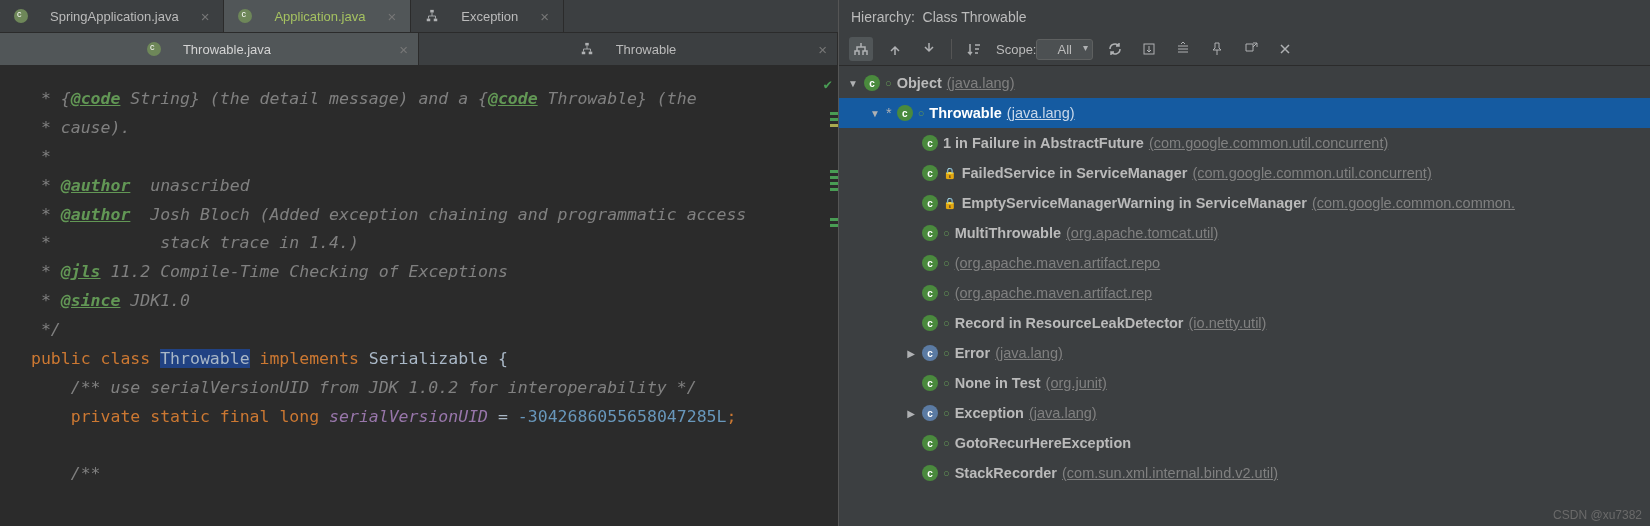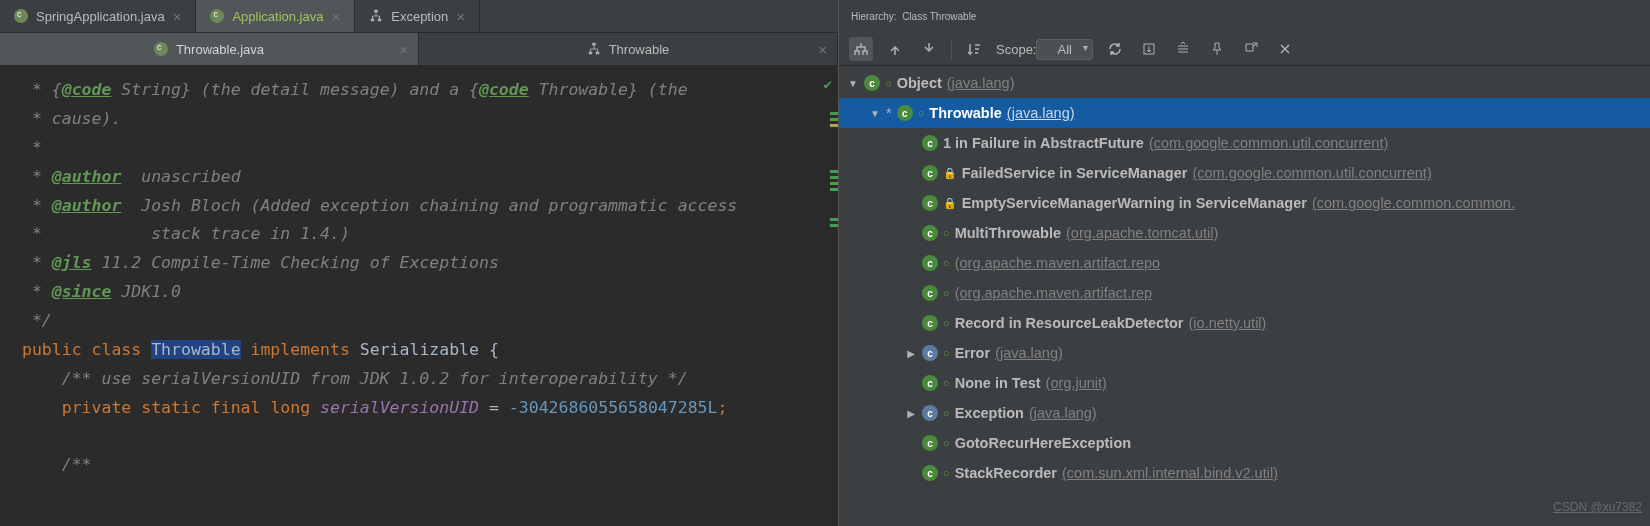--- a/index.html
+++ b/index.html
@@ -4,21 +4,21 @@
 <style>
 * { margin:0; padding:0; box-sizing:border-box; }
 body {
   background:#2b2b2b; font-family:-apple-system,BlinkMacSystemFont,"Segoe UI",sans-serif;
   font-size:13px; color:#a9b7c6; width:1650px; height:526px; overflow:hidden;
   display:flex;
 }
 .left-pane { flex:0 0 838px; display:flex; flex-direction:column; background:#2b2b2b; }
 .right-pane { flex:1; display:flex; flex-direction:column; background:#3c3f41; border-left:1px solid #555; }
 .tab-row { display:flex; height:33px; background:#3c3f41; border-bottom:1px solid #2b2b2b; }
-.tab { display:flex; align-items:center; padding:0 14px; gap:8px; color:#bbb; cursor:pointer; border-right:1px solid #2b2b2b; position:relative; }
+.tab { display:flex; align-items:center; padding:0 14px; gap:22px; color:#bbb; cursor:pointer; border-right:1px solid #2b2b2b; position:relative; }
 .tab.active { background:#515658; color:#d4d4d4; }
 .tab.selected-green { color:#a5c261; }
 .tab .close { color:#777; font-size:15px; }
 .tab-icon { width:14px; height:14px; display:inline-block; }
 .ic-java { background:#6e8759; border-radius:50%; position:relative; }
 .ic-java::after { content:'c'; color:#fff; font-size:9px; position:absolute; left:3px; top:0; }
 .ic-struct { width:14px; height:14px; display:inline-flex; align-items:center; justify-content:center; }
 .ic-struct svg { width:14px; height:14px; }
 .editor { flex:1; padding:6px 0 0 18px; font-family:"Consolas","Menlo",monospace; font-size:16.5px; line-height:1.75; color:#808080; position:relative; overflow:hidden; }
 .editor .c { color:#808080; font-style:italic; }
@@ -27,21 +27,21 @@
 .editor .kw2 { color:#cc7832; font-style:normal; }
 .editor .cls { color:#a9b7c6; font-style:normal; }
 .editor .cls-hi { background:#214283; color:#a9b7c6; }
 .editor .fld { color:#9876aa; font-style:italic; }
 .editor .num { color:#6897bb; font-style:normal; }
 .editor .br { color:#a9b7c6; font-style:normal; }
 .editor .check { position:absolute; right:6px; top:6px; color:#499c54; font-size:14px; }
 .editor .minimap { position:absolute; right:0; top:46px; width:8px; }
 .editor .mm-line { height:3px; background:#499c54; margin-bottom:3px; }
 .editor .mm-warn { height:3px; background:#a9a94f; margin-bottom:3px; }
-.hierarchy-title { height:33px; display:flex; align-items:center; padding:0 12px; color:#bbb; font-size:10px; background:#3c3f41; }
+.hierarchy-title { height:33px; display:flex; align-items:center; padding:0 12px; color:#bbb; font-size:14px; background:#3c3f41; }
 .hierarchy-toolbar { height:33px; display:flex; align-items:center; gap:10px; padding:0 10px; border-bottom:1px solid #2b2b2b; background:#3c3f41; }
 .tb-btn { width:24px; height:24px; display:flex; align-items:center; justify-content:center; color:#afb1b3; cursor:pointer; border-radius:3px; }
 .tb-btn.active { background:#515658; }
 .tb-sep { width:1px; height:20px; background:#555; }
 .scope { display:flex; align-items:center; color:#bbb; }
 .scope-dd { background:#4c5052; border:1px solid #5e6060; padding:2px 20px 2px 20px; color:#bbb; position:relative; border-radius:3px; }
 .scope-dd::after { content:'▾'; position:absolute; right:4px; top:2px; color:#afb1b3; font-size:10px; }
 .tree { flex:1; padding:2px 0; overflow:auto; font-size:14.5px; }
 .tree-row { display:flex; align-items:center; height:30px; padding-left:8px; gap:5px; cursor:pointer; white-space:nowrap; }
 .tree-row.sel { background:#155ba1; }
@@ -49,21 +49,21 @@
 .tree-row .ic { width:16px; height:16px; display:inline-flex; align-items:center; justify-content:center; position:relative; }
 .tree-row .ic-c { background:#4a8a3d; border-radius:50%; color:#fff; font-size:10px; font-weight:bold; }
 .tree-row .ic-c.abs { background:#5b7ba3; }
 .tree-row .lock { color:#c75450; font-size:11px; }
 .tree-row .open { color:#629755; font-size:11px; }
 .tree-row .name { color:#bababa;font-weight:bold; }
 .tree-row.sel .name { color:#fff; }
 .tree-row .pkg { color:#808080;text-decoration:underline; }
 .tree-row.sel .pkg { color:#c8d8ea; }
 .tree-row .star { color:#afb1b3; }
-.watermark { position:absolute; bottom:12px; right:8px; color:#6a6a6a; font-size:12px;text-decoration:underline; }
+.watermark { position:absolute; bottom:4px; right:8px; color:#6a6a6a; font-size:12px; }
 .indent-1 { padding-left:30px; }
 .indent-2 { padding-left:66px; }
 </style>
 </head>
 <body>
 
 <div class="left-pane">
   <div class="tab-row" id="top-tabs">
       <div class="tab">
         <span class="tab-icon ic-java"></span>
@@ -115,21 +115,21 @@
         <div class="mm-warn"></div>
       <div style="height:40px"></div>
       <div class="mm-line"></div>
         <div class="mm-line"></div>
         <div class="mm-line"></div>
         <div class="mm-line"></div>
       <div style="height:24px"></div>
       <div class="mm-line"></div>
         <div class="mm-line"></div>
     </div>
-<pre style="font-family:inherit;margin:4px"><span class="c"><span> * {</span><span class="tag">@code</span><span> String} (the detail message) and a {</span><span class="tag">@code</span><span> Throwable} (the</span></span>
+<pre style="font-family:inherit;margin:13px"><span class="c"><span> * {</span><span class="tag">@code</span><span> String} (the detail message) and a {</span><span class="tag">@code</span><span> Throwable} (the</span></span>
 <span class="c"> * cause).</span>
 <span class="c"> *</span>
 <span class="c"><span> * </span><span class="tag">@author</span><span>  unascribed</span></span>
 <span class="c"><span> * </span><span class="tag">@author</span><span>  Josh Bloch (Added exception chaining and programmatic access</span></span>
 <span class="c"> *           stack trace in 1.4.)</span>
 <span class="c"><span> * </span><span class="tag">@jls</span><span> 11.2 Compile-Time Checking of Exceptions</span></span>
 <span class="c"><span> * </span><span class="tag">@since</span><span> JDK1.0</span></span>
 <span class="c"> */</span>
 <span class="kw">public</span> <span class="kw">class</span> <span class="cls-hi">Throwable</span> <span class="kw">implements</span> <span class="cls">Serializable</span> <span class="br">{</span>
 <span class="c">    /** use serialVersionUID from JDK 1.0.2 for interoperability */</span>

